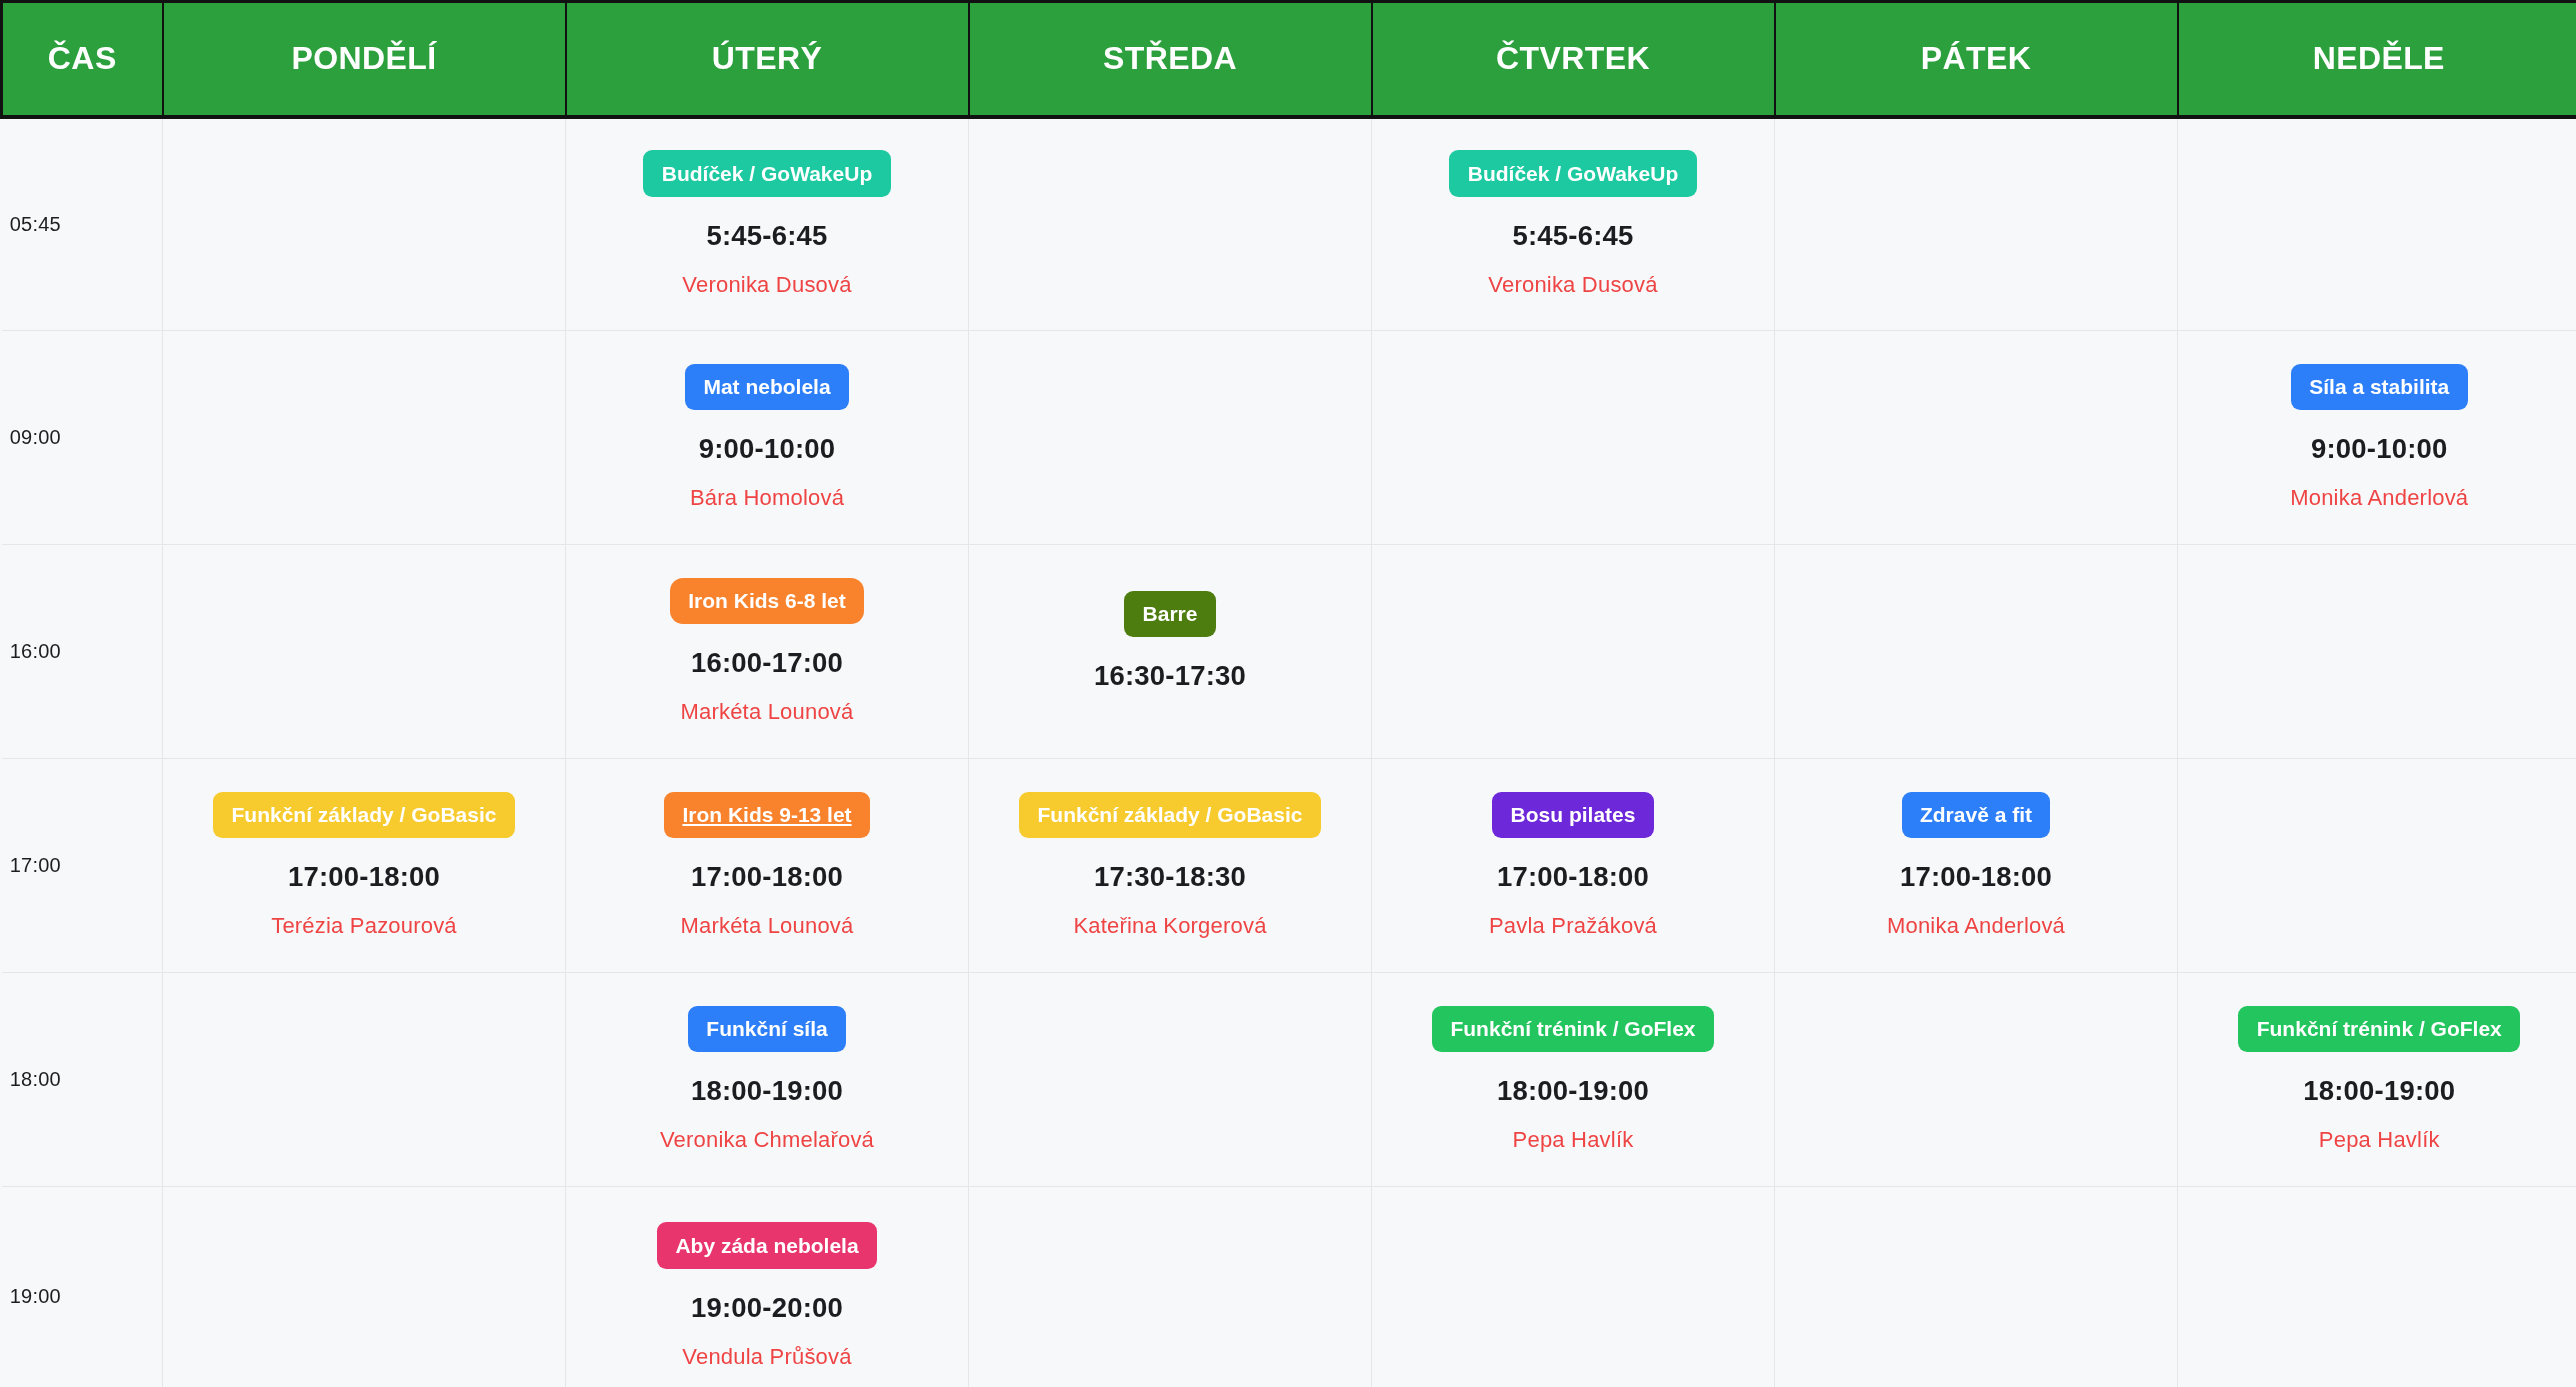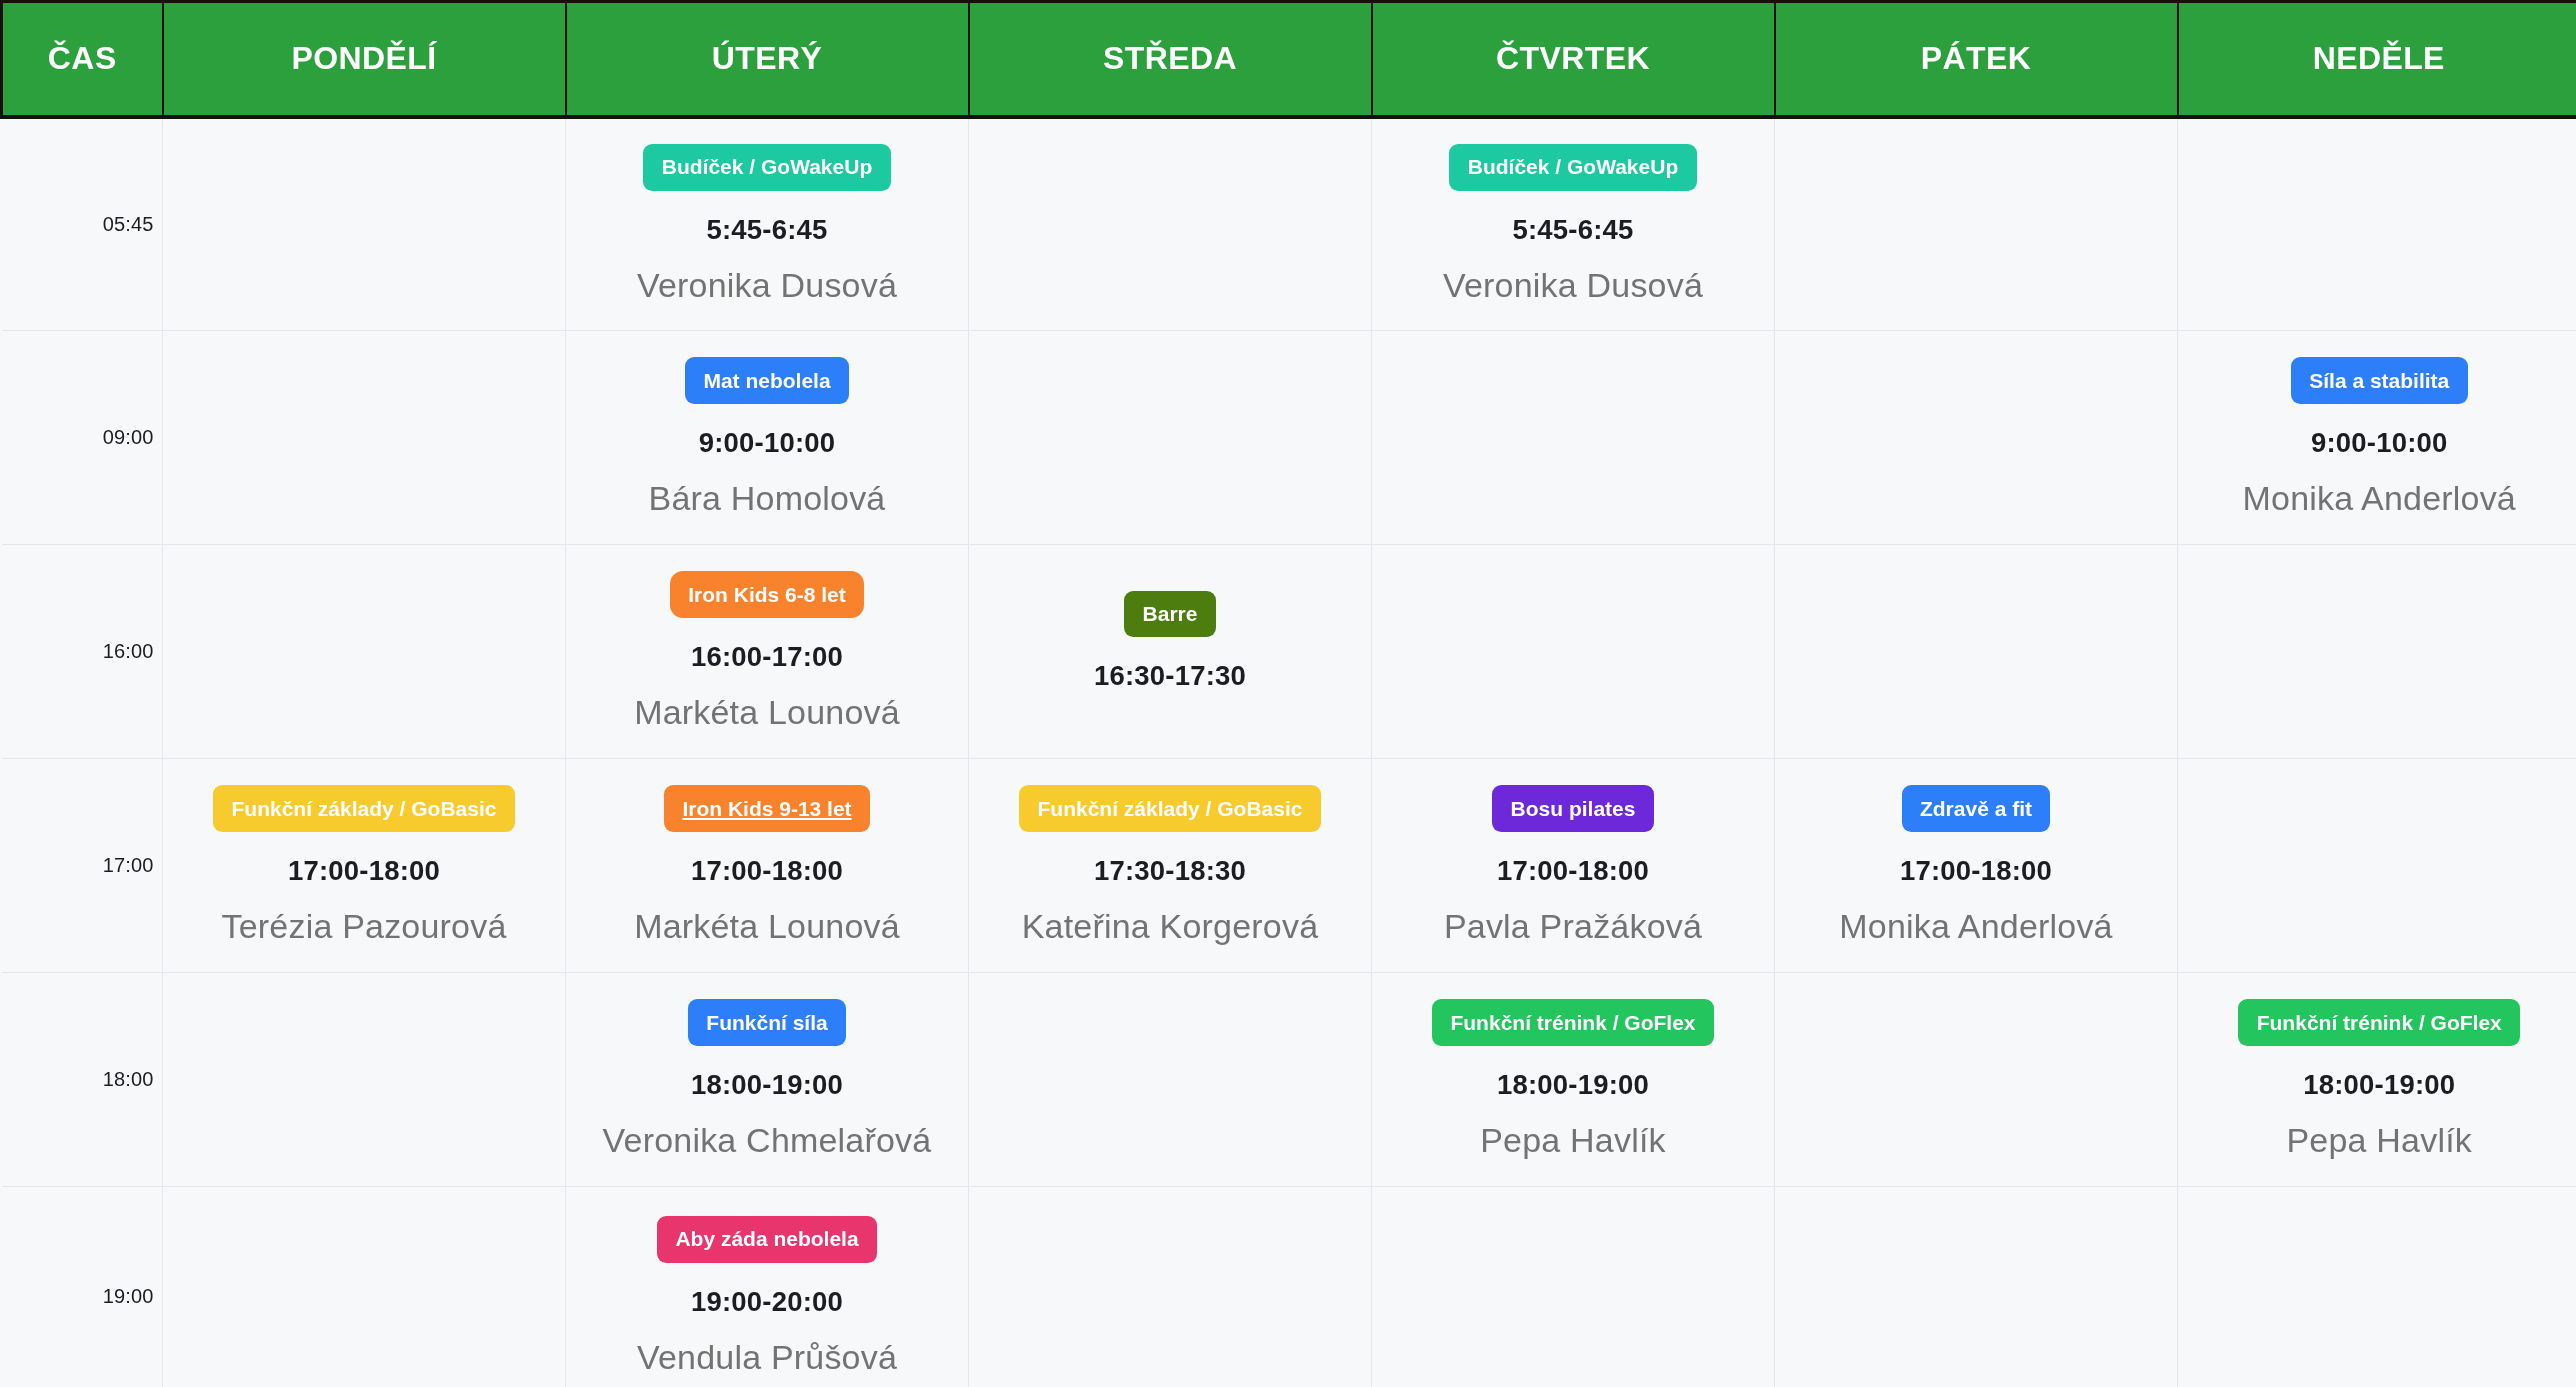--- a/index.html
+++ b/index.html
@@ -60,21 +60,21 @@
     height: 214px;
   }
   tbody tr:last-child {
     height: 219px;
   }
   td.cell {
     background: #f7f8fa;
     border-right: 1.7px solid #e3e6ea;
     border-bottom: 1.7px solid #e3e6ea;
     vertical-align: middle;
-    text-align: right;
+    text-align: left;
     padding: 6.7px 8.3px;
     box-sizing: border-box;
   }
   td.cell:last-child {
     border-right: none;
   }
   tbody tr:last-child td.cell {
     border-bottom: none;
   }
 
@@ -105,23 +105,23 @@
     margin-bottom: 23px;
   }
   .event-time {
     font-size: 27.5px;
     font-weight: 700;
     color: #1b1d21;
     letter-spacing: 0.2px;
     margin-bottom: 20px;
   }
   .event-coach {
-    font-size: 34px;
+    font-size: 22px;
     font-weight: 400;
-    color: #737373;
+    color: #ef4444;
     letter-spacing: 0.2px;
   }
   .event-coach:empty {
     display: none;
   }
   .empty-cell {
     display: block;
     width: 100%;
     height: 100%;
   }

